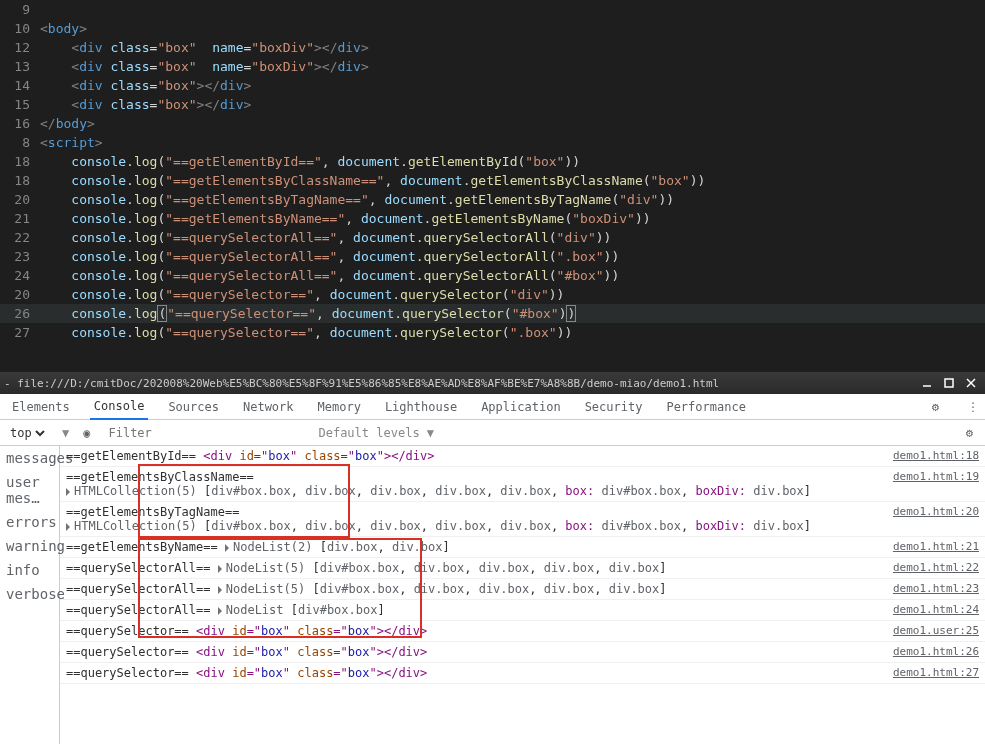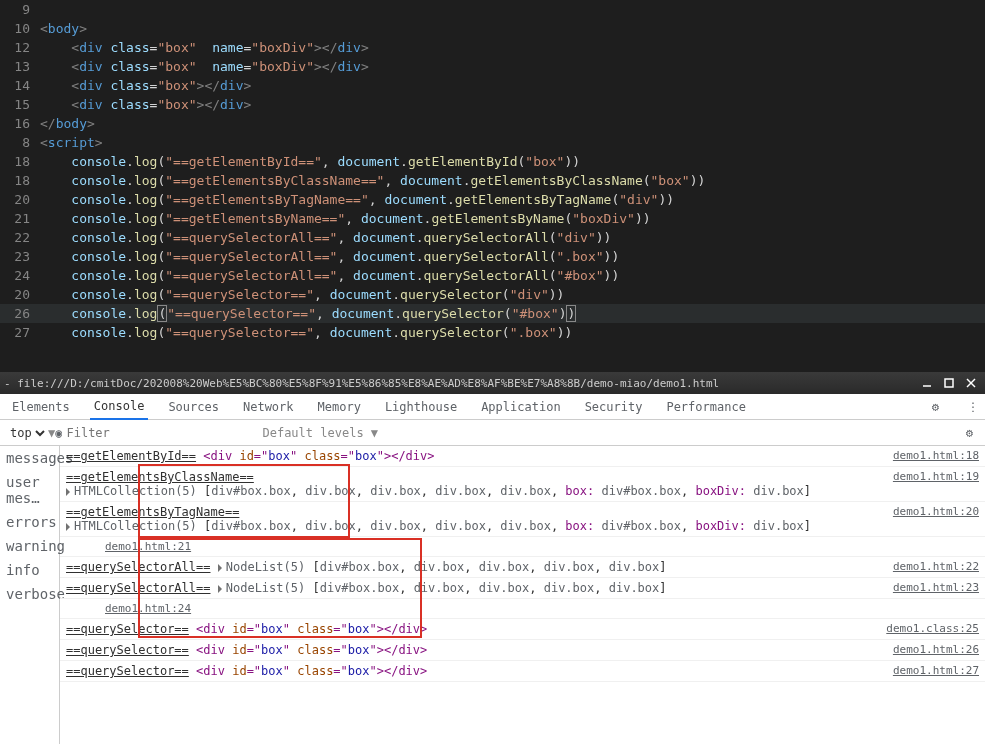--- a/index.html
+++ b/index.html
@@ -17,33 +17,33 @@
 .dt-titlebar .path{flex:1; overflow:hidden; white-space:nowrap;}
 .win-btn{width:20px;height:14px;display:inline-flex;align-items:center;justify-content:center;color:#fff;margin-left:2px;}
 .win-btn svg{width:10px;height:10px;}
 
 .devtools { height:350px; background:#ffffff; color:#333; font-family:'Segoe UI',Tahoma,sans-serif; font-size:12px; display:flex; flex-direction:column; }
 .dt-tabs { height:26px; border-bottom:1px solid #ccc; display:flex; align-items:center; padding-left:8px; gap:16px; }
 .dt-tab { color:#5f6368; padding:0 4px; height:26px; display:flex; align-items:center; cursor:pointer; }
 .dt-tab.active { color:#333; border-bottom:2px solid #1a73e8; }
 .dt-tabs .spacer{flex:1;}
 .dt-gear{color:#5f6368;padding:0 6px;}
-.dt-toolbar { height:26px; border-bottom:1px solid #ccc; display:flex; align-items:center; padding:0 6px; gap:0; }
+.dt-toolbar { height:26px; border-bottom:1px solid #ccc; display:flex; align-items:center; padding:0 6px; gap:14px; }
 .tb-select{border:none;background:transparent;font-size:12px;color:#333;}
 .tb-eye{color:#5f6368;}
 .tb-filter{border:none;outline:none;font-size:12px;padding:2px 4px;color:#888;min-width:200px;}
 .tb-levels{color:#888;font-size:12px;}
 .dt-body{flex:1;display:flex;overflow:hidden;}
 .dt-sidebar{width:60px;border-right:1px solid #ccc;font-size:14px;color:#5f6368;}
 .dt-sidebar div{padding:4px 6px;}
 .dt-console{flex:1;overflow:auto;font-family:Consolas,Menlo,monospace;font-size:12px;position:relative;}
 .log-row{padding:3px 6px;border-bottom:1px solid #f0f0f0;display:flex;align-items:flex-start;}
 .log-content{flex:1;}
-.log-link{color:#5f6368;text-decoration:underline;font-size:11px;white-space:nowrap;padding-left:8px;margin-left:31px;}
-.c-label{color:#303030;text-decoration:underline;}
+.log-link{color:#5f6368;text-decoration:underline;font-size:11px;white-space:nowrap;padding-left:8px;}
+.c-label{color:#303030;}
 .c-tag{color:#881280;}
 .c-attr{color:#994500;}
 .c-val{color:#1a1aa6;}
 .c-italic{color:#5f6368;}
 .c-punc{color:#303030;}
 .tri{display:inline-block;width:0;height:0;border-left:4px solid #727272;border-top:4px solid transparent;border-bottom:4px solid transparent;margin-right:4px;vertical-align:middle;}
 .chev{color:#888;}
 .redbox1{position:absolute;border:2px solid #d93025;left:78px;top:18px;width:212px;height:74px;pointer-events:none;}
 .redbox2{position:absolute;border:2px solid #d93025;left:78px;top:92px;width:284px;height:100px;pointer-events:none;}
 </style>
@@ -187,36 +187,38 @@
         </div>
         <div class="log-row">
           <div class="log-content"><span class="c-label">==getElementsByClassName==</span><br><span class="tri"></span><span class="c-italic">HTMLCollection(5)</span> <span class="c-punc">[</span><span class="c-italic">div#box.box</span>, <span class="c-italic">div.box</span>, <span class="c-italic">div.box</span>, <span class="c-italic">div.box</span>, <span class="c-italic">div.box</span>, <span class="c-tag">box:</span> <span class="c-italic">div#box.box</span>, <span class="c-tag">boxDiv:</span> <span class="c-italic">div.box</span><span class="c-punc">]</span></div>
           <span class="log-link">demo1.html:19</span>
         </div>
         <div class="log-row">
           <div class="log-content"><span class="c-label">==getElementsByTagName==</span><br><span class="tri"></span><span class="c-italic">HTMLCollection(5)</span> <span class="c-punc">[</span><span class="c-italic">div#box.box</span>, <span class="c-italic">div.box</span>, <span class="c-italic">div.box</span>, <span class="c-italic">div.box</span>, <span class="c-italic">div.box</span>, <span class="c-tag">box:</span> <span class="c-italic">div#box.box</span>, <span class="c-tag">boxDiv:</span> <span class="c-italic">div.box</span><span class="c-punc">]</span></div>
           <span class="log-link">demo1.html:20</span>
         </div>
         <div class="log-row">
+          <div class="log-content"><span class="c-label">==getElementsByName==</span> <span class="tri"></span><span class="c-italic">NodeList(2)</span> <span class="c-punc">[</span><span class="c-italic">div.box</span>, <span class="c-italic">div.box</span><span class="c-punc">]</span></div>
           <span class="log-link">demo1.html:21</span>
         </div>
         <div class="log-row">
           <div class="log-content"><span class="c-label">==querySelectorAll==</span> <span class="tri"></span><span class="c-italic">NodeList(5)</span> <span class="c-punc">[</span><span class="c-italic">div#box.box</span>, <span class="c-italic">div.box</span>, <span class="c-italic">div.box</span>, <span class="c-italic">div.box</span>, <span class="c-italic">div.box</span><span class="c-punc">]</span></div>
           <span class="log-link">demo1.html:22</span>
         </div>
         <div class="log-row">
           <div class="log-content"><span class="c-label">==querySelectorAll==</span> <span class="tri"></span><span class="c-italic">NodeList(5)</span> <span class="c-punc">[</span><span class="c-italic">div#box.box</span>, <span class="c-italic">div.box</span>, <span class="c-italic">div.box</span>, <span class="c-italic">div.box</span>, <span class="c-italic">div.box</span><span class="c-punc">]</span></div>
           <span class="log-link">demo1.html:23</span>
         </div>
         <div class="log-row">
+          <div class="log-content"><span class="c-label">==querySelectorAll==</span> <span class="tri"></span><span class="c-italic">NodeList</span> <span class="c-punc">[</span><span class="c-italic">div#box.box</span><span class="c-punc">]</span></div>
           <span class="log-link">demo1.html:24</span>
         </div>
         <div class="log-row">
           <div class="log-content"><span class="c-label">==querySelector==</span>    <span class="c-tag">&lt;div <span class="c-attr">id</span>="<span class="c-val">box</span>" <span class="c-attr">class</span>="<span class="c-val">box</span>"&gt;&lt;/div&gt;</span></div>
-          <span class="log-link">demo1.class:25</span>
+          <span class="log-link">demo1.user:25</span>
         </div>
         <div class="log-row">
           <div class="log-content"><span class="c-label">==querySelector==</span>    <span class="c-tag">&lt;div <span class="c-attr">id</span>="<span class="c-val">box</span>" <span class="c-attr">class</span>="<span class="c-val">box</span>"&gt;&lt;/div&gt;</span></div>
           <span class="log-link">demo1.html:26</span>
         </div>
         <div class="log-row">
           <div class="log-content"><span class="c-label">==querySelector==</span>    <span class="c-tag">&lt;div <span class="c-attr">id</span>="<span class="c-val">box</span>" <span class="c-attr">class</span>="<span class="c-val">box</span>"&gt;&lt;/div&gt;</span></div>
           <span class="log-link">demo1.html:27</span>
         </div>
       </div>

